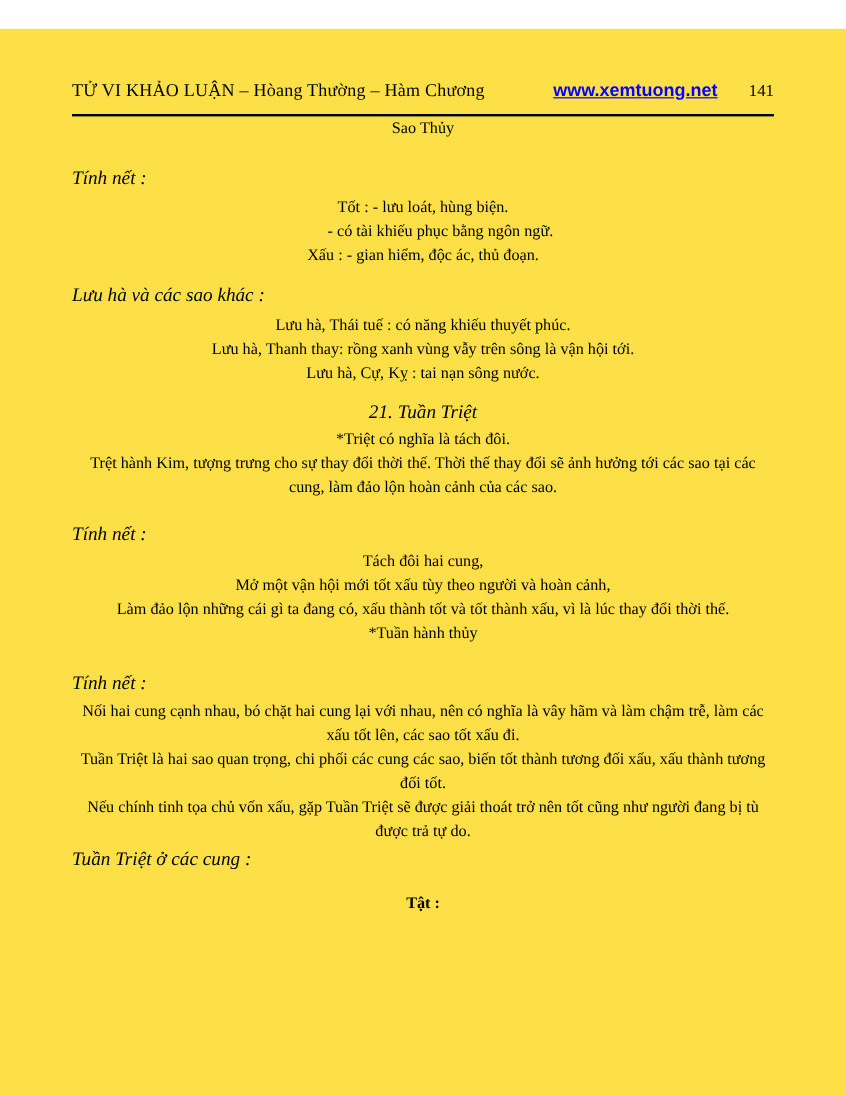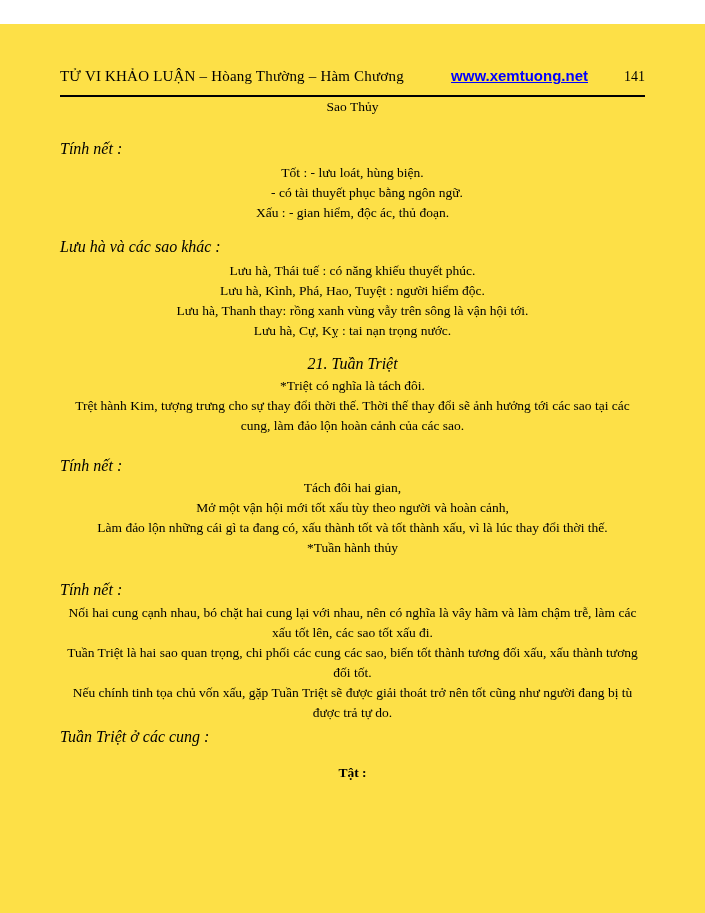--- a/index.html
+++ b/index.html
@@ -19,21 +19,21 @@
   }
   .header {
     display: flex;
     justify-content: space-between;
     align-items: baseline;
     padding-top: 43px;
     padding-bottom: 10px;
     border-bottom: 2px solid #000;
   }
   .header-title { font-size: 15px; letter-spacing: 0.2px; }
-  .header-right { display: flex; align-items: baseline; gap: 36px; }
+  .header-right { display: flex; align-items: baseline; gap: 26px; }
   .header-link {
     font-family: "Liberation Sans", sans-serif;
     font-weight: bold;
     font-size: 15px;
     text-decoration: underline;
     cursor: pointer;
   }
   .page-num { font-size: 14px; }
 
   .content { font-size: 13.5px; line-height: 20px; }
@@ -74,36 +74,35 @@
     </span>
   </div>
 
   <div class="content">
 
 
     <p class="line mt-star">Sao Thủy</p>
 
     <h3 class="h-italic mt-tn1">Tính nết :</h3>
     <p class="line">Tốt : - lưu loát, hùng biện.</p>
-    <p class="line indent">- có tài thuyết phục bằng ngôn ngữ.</p>
+    <p class="line indent">- có tài khiếu phục bằng ngôn ngữ.</p>
     <p class="line">Xấu : - gian hiểm, độc ác, thủ đoạn.</p>
 
     <h3 class="h-italic">Lưu hà và các sao khác :</h3>
     <p class="line">Lưu hà, Thái tuế : có năng khiếu thuyết phúc.</p>
-    <p class="line">Lưu hà, Kình, Phá, Hao, Tuyệt : người hiểm độc.</p>
     <p class="line">Lưu hà, Thanh thay: rồng xanh vùng vẫy trên sông là vận hội tới.</p>
-    <p class="line">Lưu hà, Cự, Kỵ : tai nạn trọng nước.</p>
+    <p class="line">Lưu hà, Cự, Kỵ : tai nạn sông nước.</p>
 
     <h2 class="h-section mt-h21">21. Tuần Triệt</h2>
 
     <p class="mt-note">*Triệt có nghĩa là tách đôi.</p>
     <p class="justify">Trệt hành Kim, tượng trưng cho sự thay đổi thời thế. Thời thế thay đổi sẽ ảnh hưởng tới các sao tại các cung, làm đảo lộn hoàn cảnh của các sao.</p>
 
     <h3 class="h-italic mt-tn2">Tính nết :</h3>
-    <p class="line">Tách đôi hai gian,</p>
+    <p class="line">Tách đôi hai cung,</p>
     <p class="line">Mở một vận hội mới tốt xấu tùy theo người và hoàn cảnh,</p>
     <p class="line">Làm đảo lộn những cái gì ta đang có, xấu thành tốt và tốt thành xấu, vì là lúc thay đổi thời thế.</p>
 
     <p class="mt-tuan">*Tuần hành thủy</p>
 
     <h3 class="h-italic mt-tn3">Tính nết :</h3>
     <p class="justify">Nối hai cung cạnh nhau, bó chặt hai cung lại với nhau, nên có nghĩa là vây hãm và làm chậm trễ, làm các xấu tốt lên, các sao tốt xấu đi.</p>
     <p class="justify">Tuần Triệt là hai sao quan trọng, chi phối các cung các sao, biến tốt thành tương đối xấu, xấu thành tương đối tốt.</p>
     <p class="justify">Nếu chính tinh tọa chủ vốn xấu, gặp Tuần Triệt sẽ được giải thoát trở nên tốt cũng như người đang bị tù được trả tự do.</p>
 

